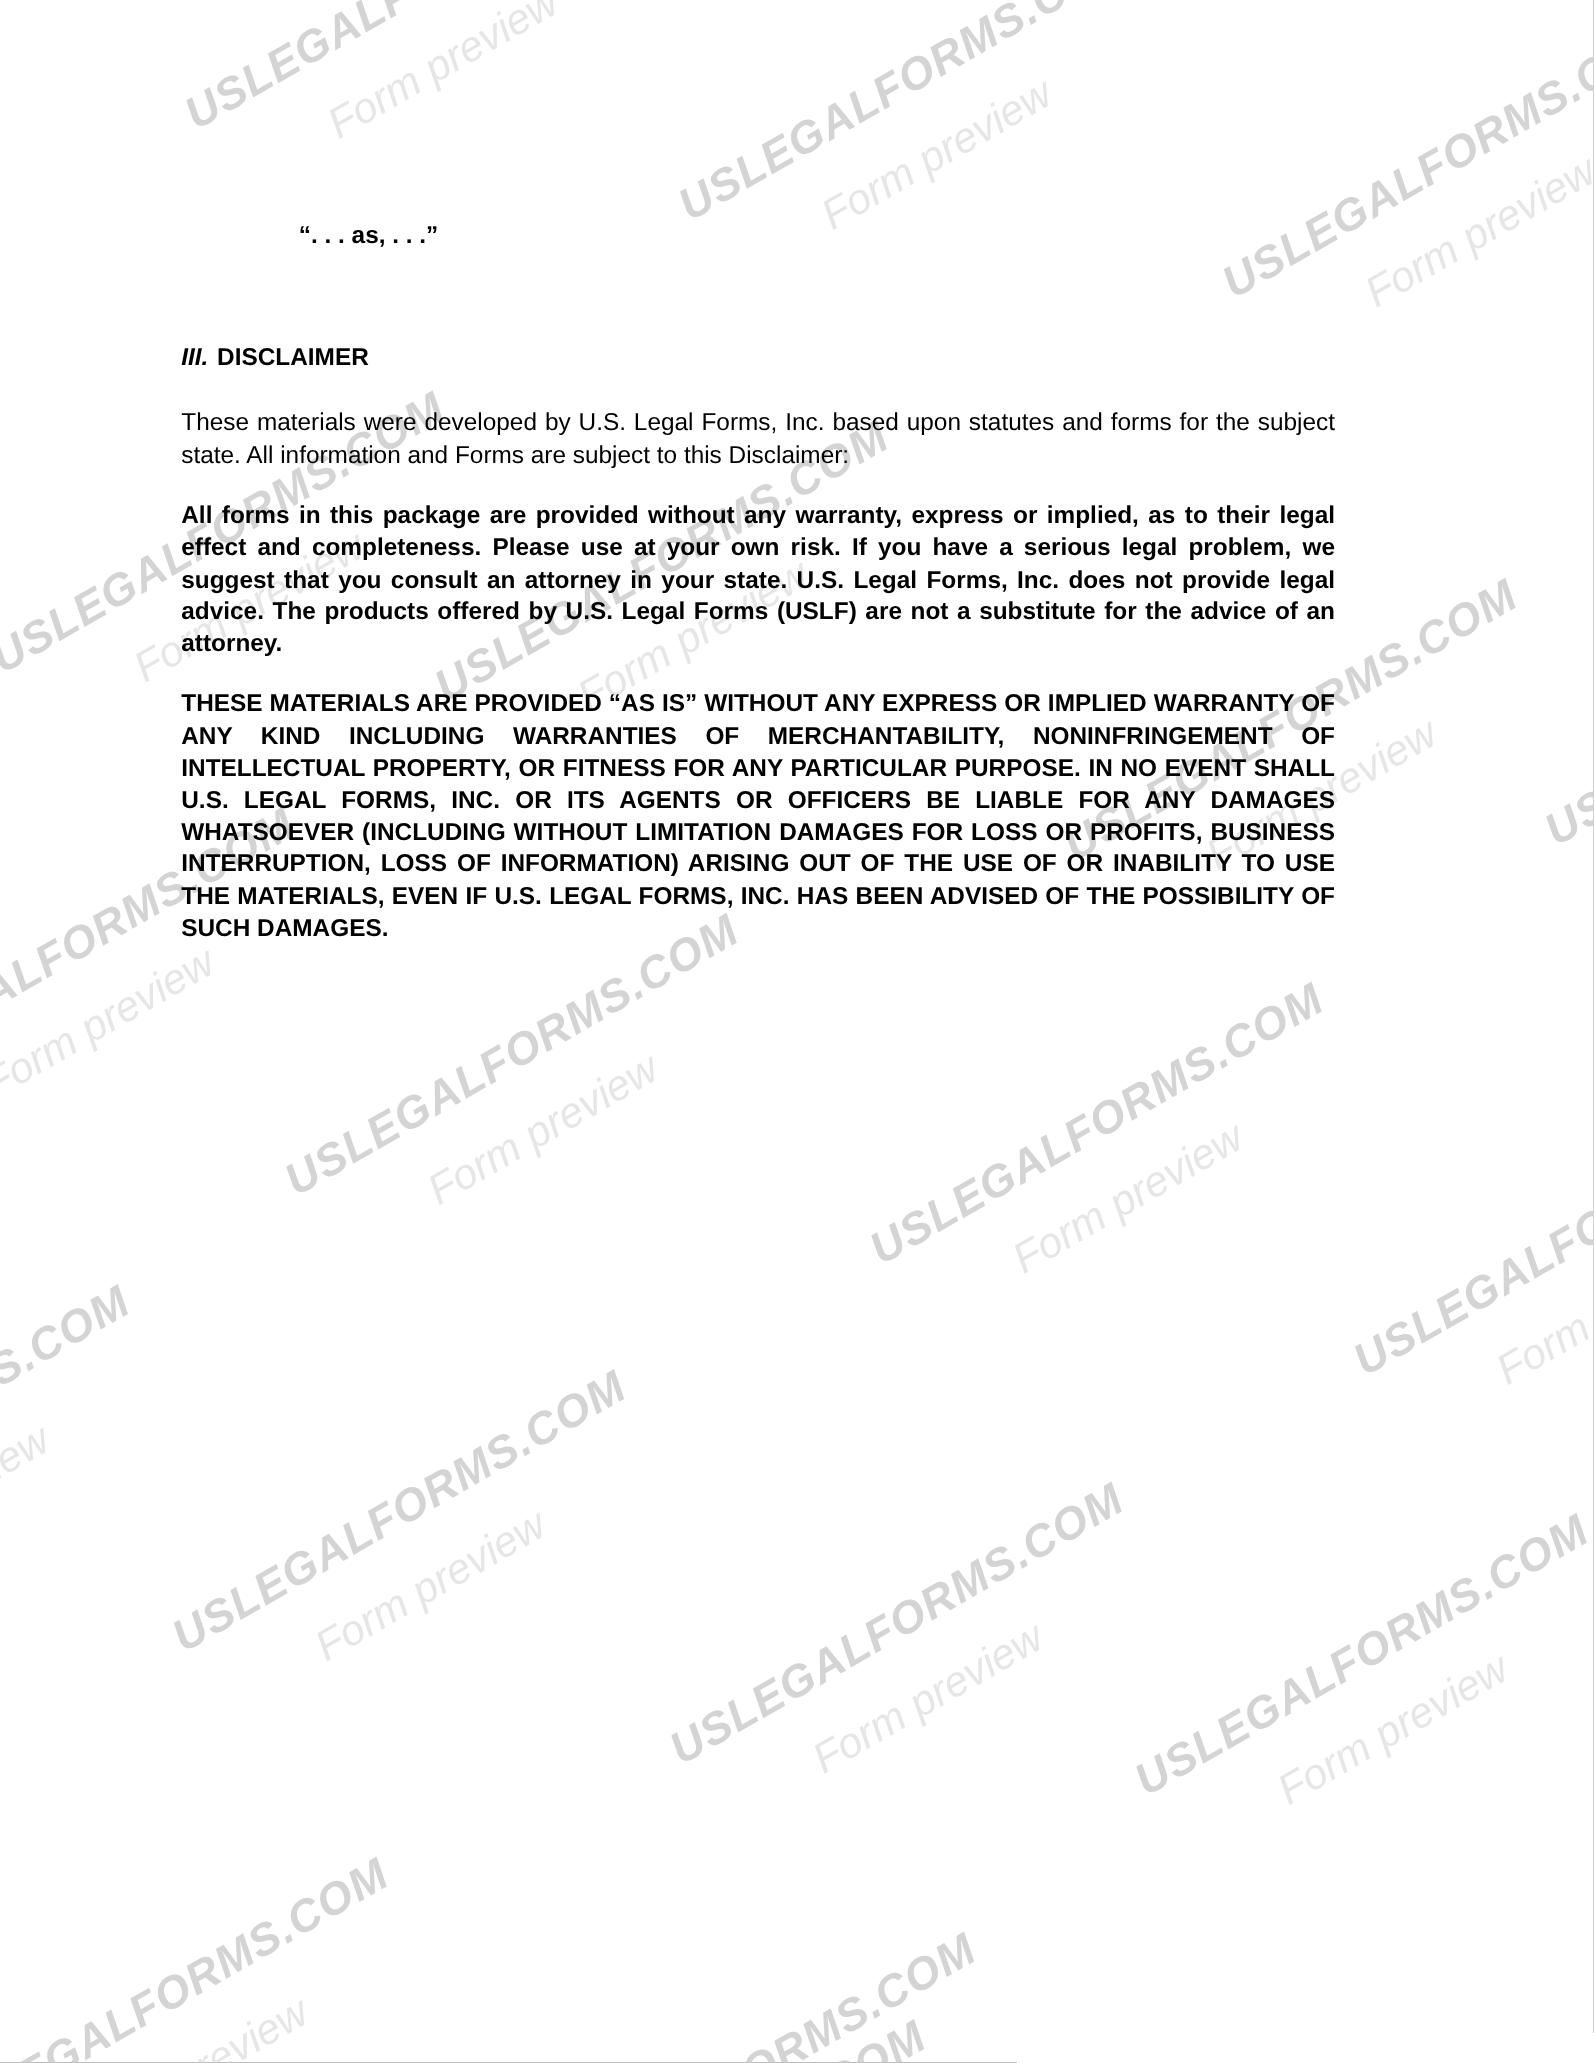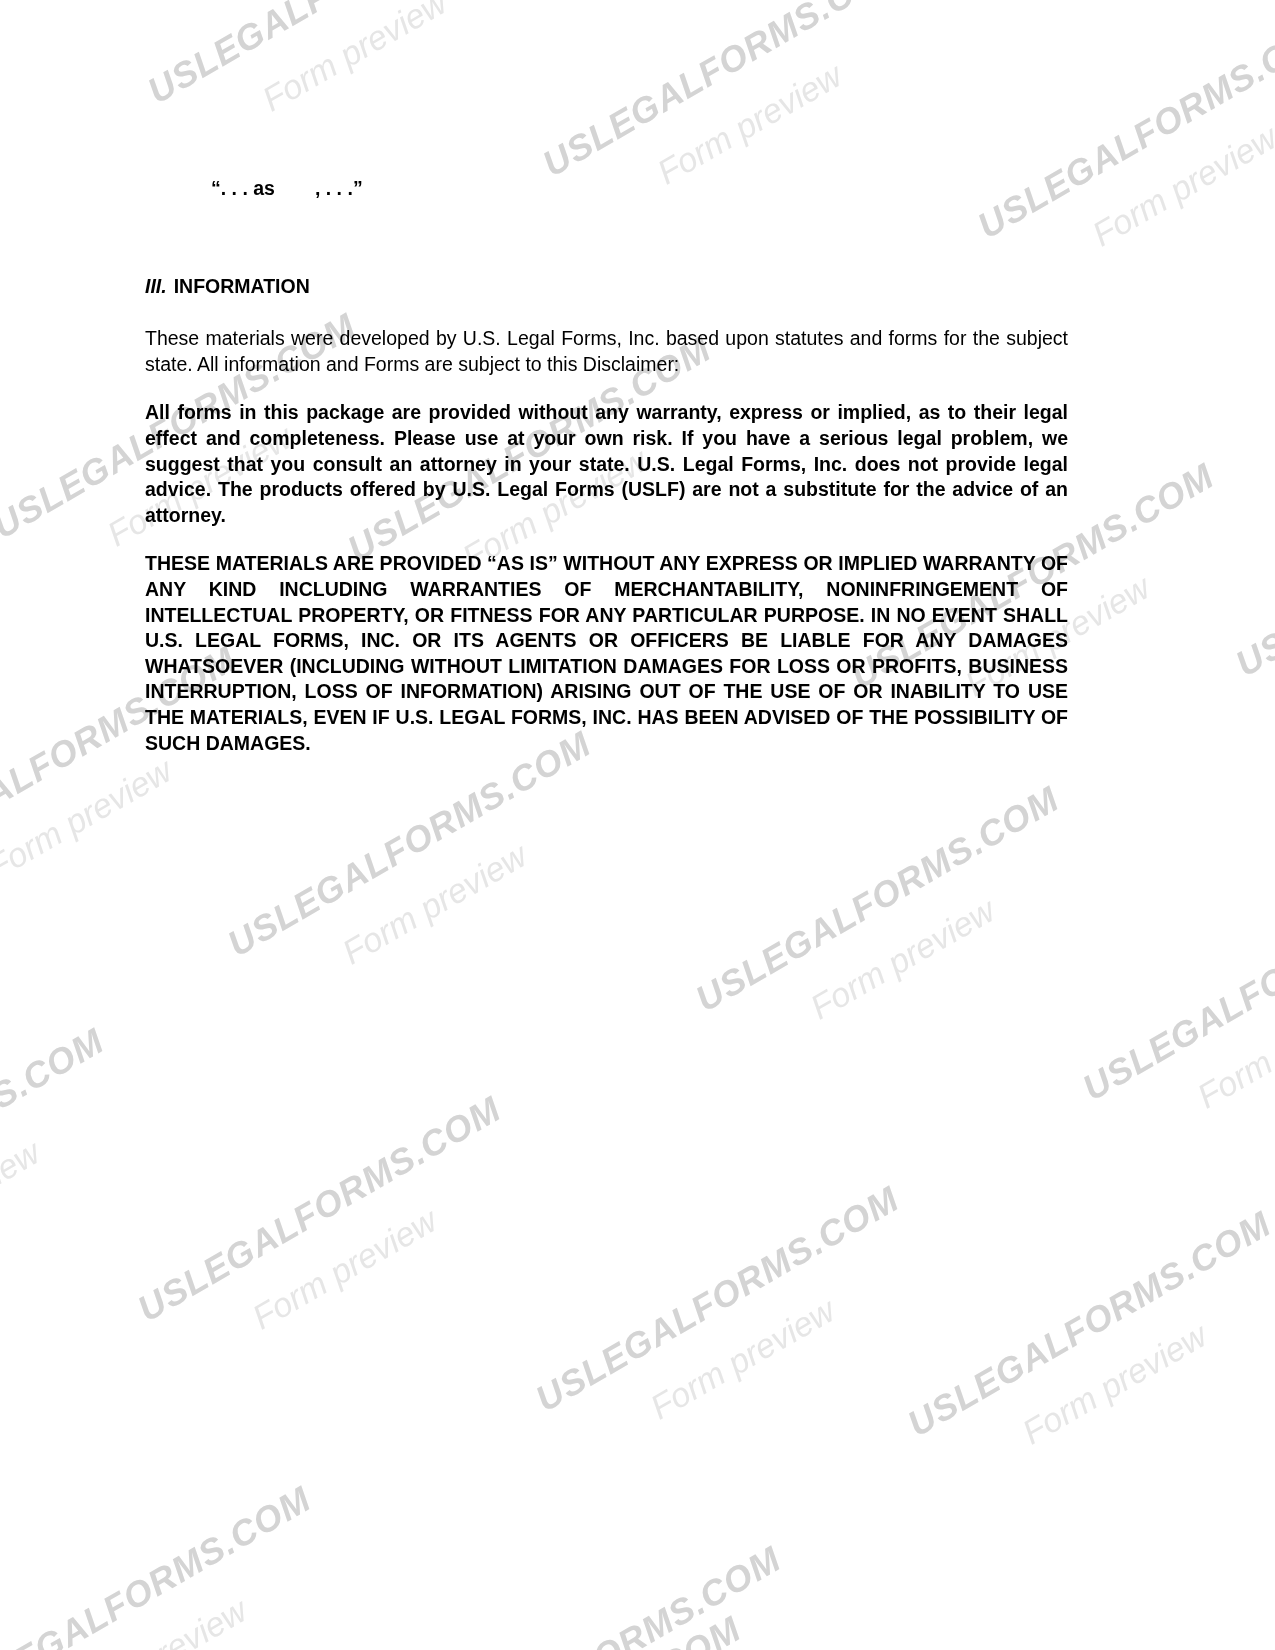--- a/index.html
+++ b/index.html
@@ -48,25 +48,24 @@
     top: 0;
     width: 923px;
     z-index: 1;
     font-size: 19.5px;
     line-height: 25.6px;
   }
   .quote-line {
     display: flex;
     align-items: baseline;
     margin-top: 176px;
-    margin-left: 66px;
+    margin-left: 94px;
     margin-right: 20px;
     font-weight: bold;
     white-space: nowrap;
-    gap: 40px;
   }
   .quote-prefix { flex: none; }
   .quote-blank {
     flex: 1 1 auto;
     border-bottom: 2px solid #000;
     padding-left: 18px;
     margin-left: 8px;
     margin-right: 2px;
     overflow: hidden;
   }
@@ -164,21 +163,21 @@
     </div>
 
   <div class="content">
 
     <div class="quote-line">
       <span class="quote-prefix">“. . . as</span>
       <span class="quote-suffix">, . . .”</span>
     </div>
 
     <div class="heading">
-      <span class="num">III.</span><span>INFORMATION</span>
+      <span class="num">III.</span><span>DISCLAIMER</span>
     </div>
 
     <p class="para">These materials were developed by U.S. Legal Forms, Inc. based upon statutes and forms for the subject state. All information and Forms are subject to this Disclaimer:</p>
 
     <p class="para bold">All forms in this package are provided without any warranty, express or implied, as to their legal effect and completeness. Please use at your own risk.  If you have a serious legal problem, we suggest that you consult an attorney in your state. U.S. Legal Forms, Inc. does not provide legal advice. The products offered by U.S. Legal Forms (USLF) are not a substitute for the advice of an attorney.</p>
 
     <p class="para bold">THESE MATERIALS ARE PROVIDED “AS IS” WITHOUT ANY EXPRESS OR IMPLIED WARRANTY OF ANY KIND INCLUDING WARRANTIES OF MERCHANTABILITY, NONINFRINGEMENT OF INTELLECTUAL PROPERTY, OR FITNESS FOR ANY PARTICULAR PURPOSE. IN NO EVENT SHALL U.S. LEGAL FORMS, INC. OR ITS AGENTS OR OFFICERS BE LIABLE FOR ANY DAMAGES WHATSOEVER (INCLUDING WITHOUT LIMITATION DAMAGES FOR LOSS OR PROFITS, BUSINESS INTERRUPTION, LOSS OF INFORMATION) ARISING OUT OF THE USE OF OR INABILITY TO USE THE MATERIALS, EVEN IF U.S. LEGAL FORMS, INC. HAS BEEN ADVISED OF THE POSSIBILITY OF SUCH DAMAGES.</p>
 
   </div>
 </div>

